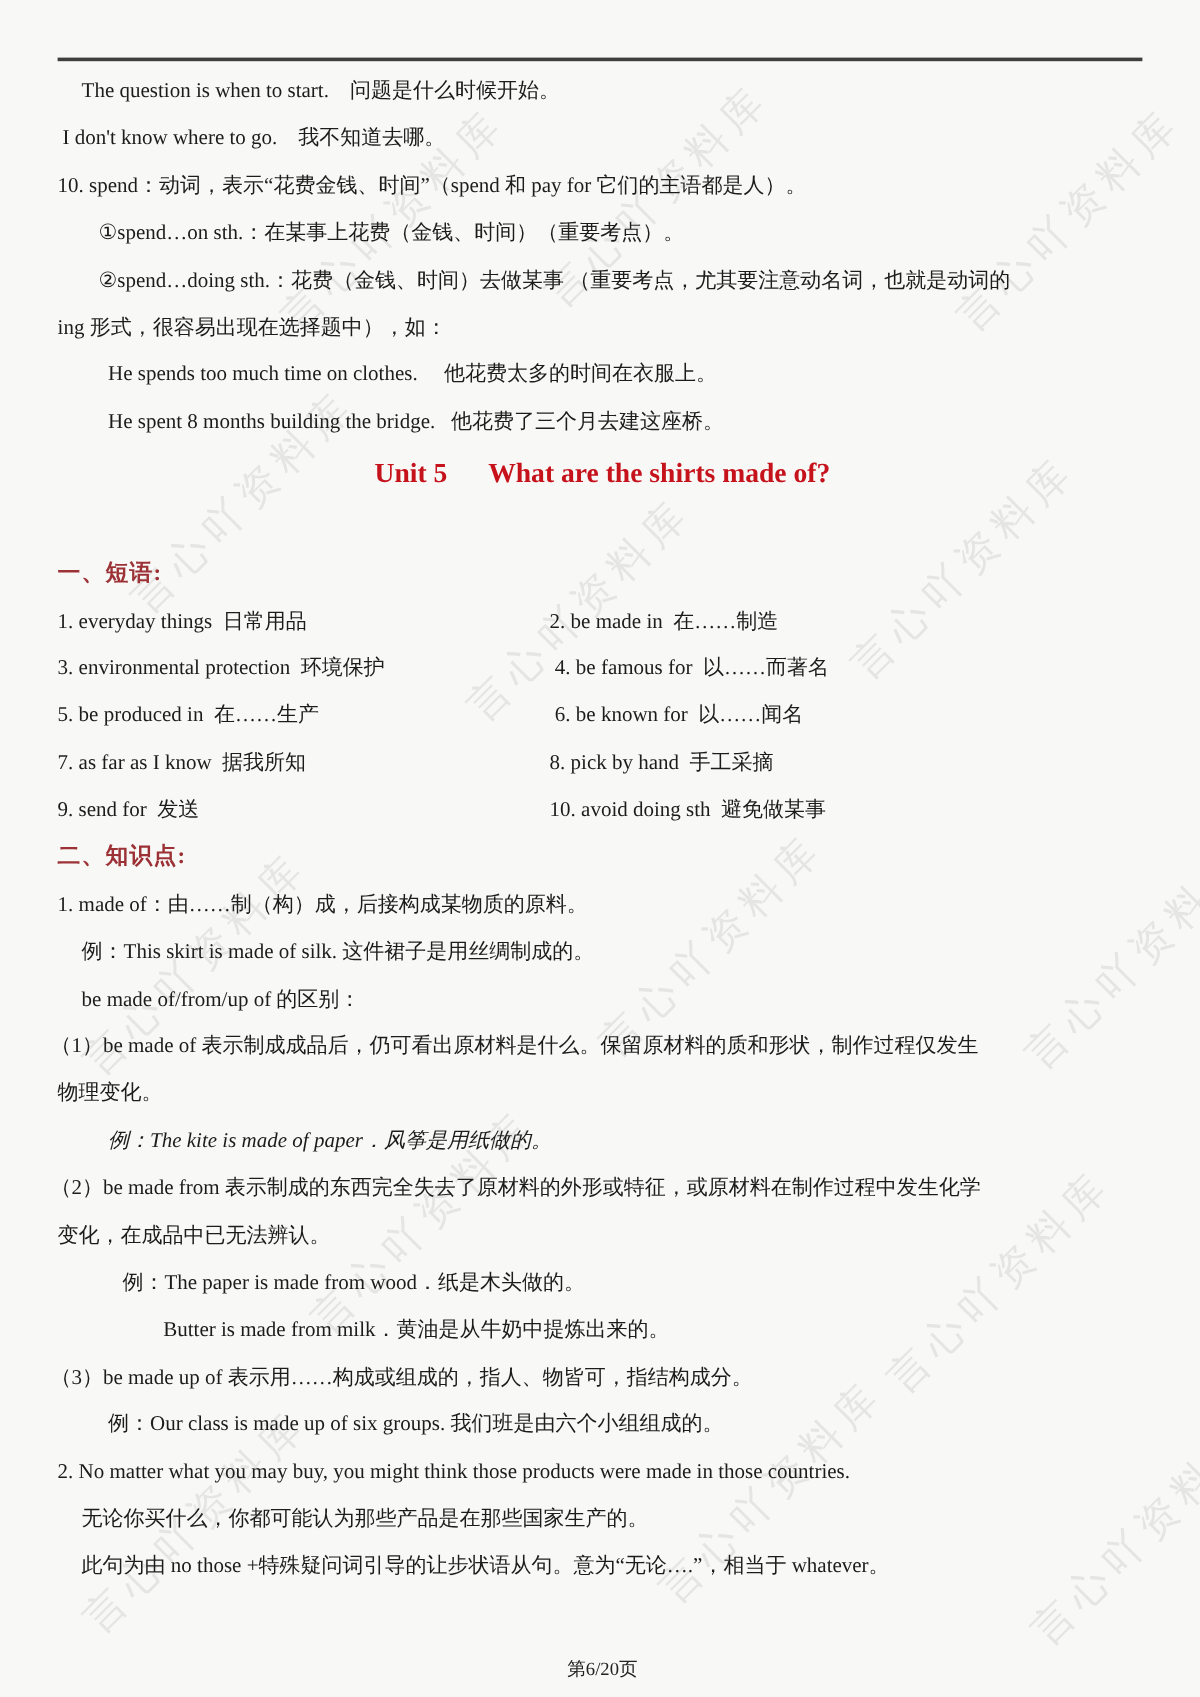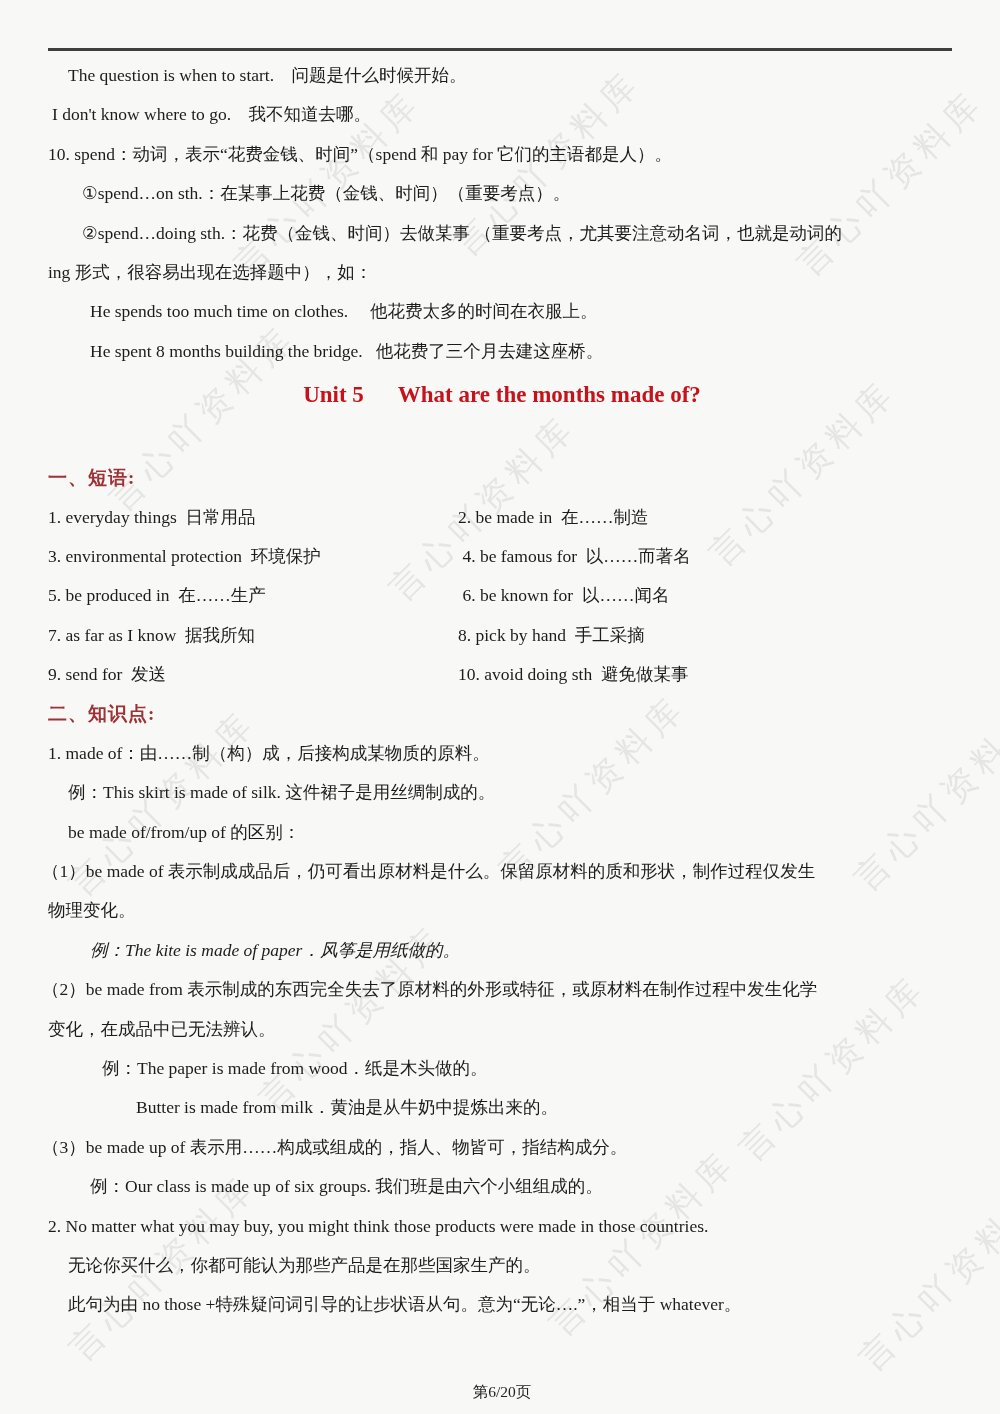--- a/index.html
+++ b/index.html
@@ -96,21 +96,21 @@
         <div class="line" style="margin-left: 20px;">The question is when to start.    问题是什么时候开始。</div>
         <div class="line" style="margin-left: 4px;">I don't know where to go.    我不知道去哪。</div>
         <div class="line" style="margin-left: 0px;">10. spend：动词，表示“花费金钱、时间”（spend 和 pay for 它们的主语都是人）。</div>
         <div class="line" style="margin-left: 34px;">①spend…on sth.：在某事上花费（金钱、时间）（重要考点）。</div>
         <div class="line" style="margin-left: 34px;">②spend…doing sth.：花费（金钱、时间）去做某事 （重要考点，尤其要注意动名词，也就是动词的</div>
         <div class="line" style="margin-left: 0px;">ing 形式，很容易出现在选择题中），如：</div>
         <div class="line" style="margin-left: 42px;">He spends too much time on clothes.     他花费太多的时间在衣服上。</div>
         <div class="line" style="margin-left: 42px;">He spent 8 months building the bridge.   他花费了三个月去建这座桥。</div>
       </div>
 
-    <h1 class="title"><span>Unit 5</span><span class="tgap"></span><span>What are the months made of?</span></h1>
+    <h1 class="title"><span>Unit 5</span><span class="tgap"></span><span>What are the shirts made of?</span></h1>
 
     <div class="sec-heading first">一、短语:</div>
 
     <div class="block">
         <div class="phrase-row"><span class="pl">1. everyday things  日常用品</span><span class="pr">2. be made in  在……制造</span></div>
         <div class="phrase-row"><span class="pl">3. environmental protection  环境保护</span><span class="pr"> 4. be famous for  以……而著名</span></div>
         <div class="phrase-row"><span class="pl">5. be produced in  在……生产</span><span class="pr"> 6. be known for  以……闻名</span></div>
         <div class="phrase-row"><span class="pl">7. as far as I know  据我所知</span><span class="pr">8. pick by hand  手工采摘</span></div>
         <div class="phrase-row"><span class="pl">9. send for  发送</span><span class="pr">10. avoid doing sth  避免做某事</span></div>
       </div>

